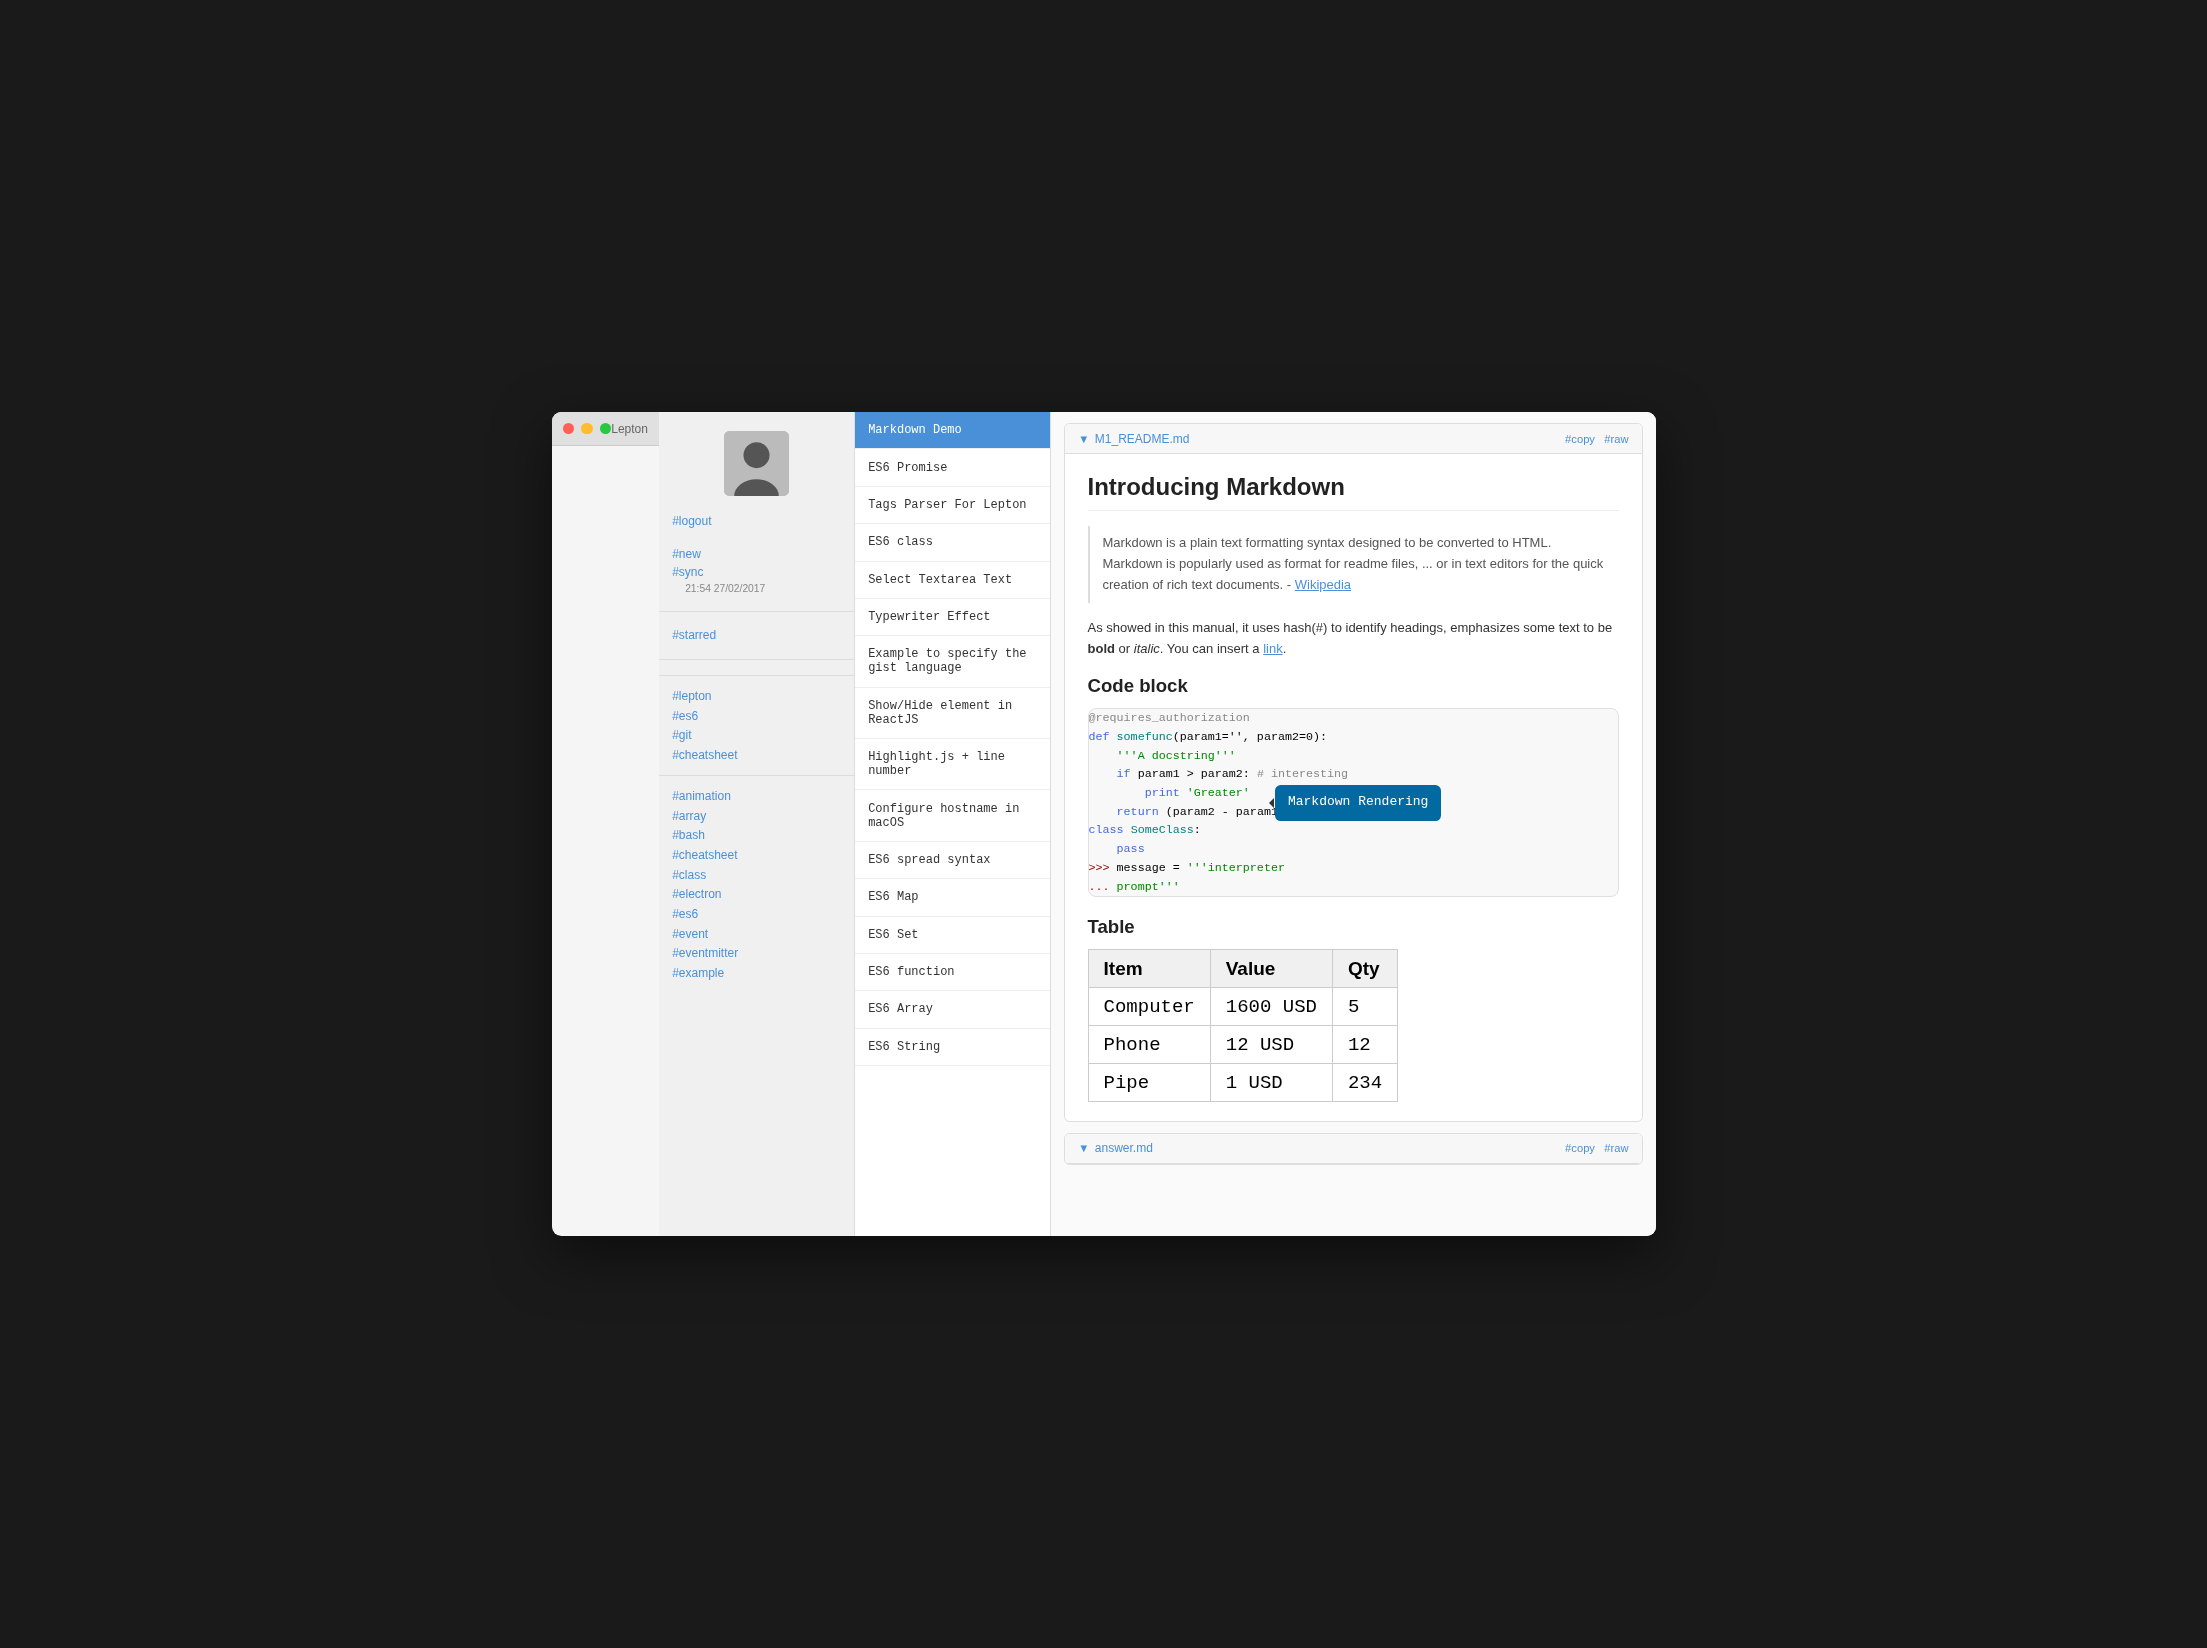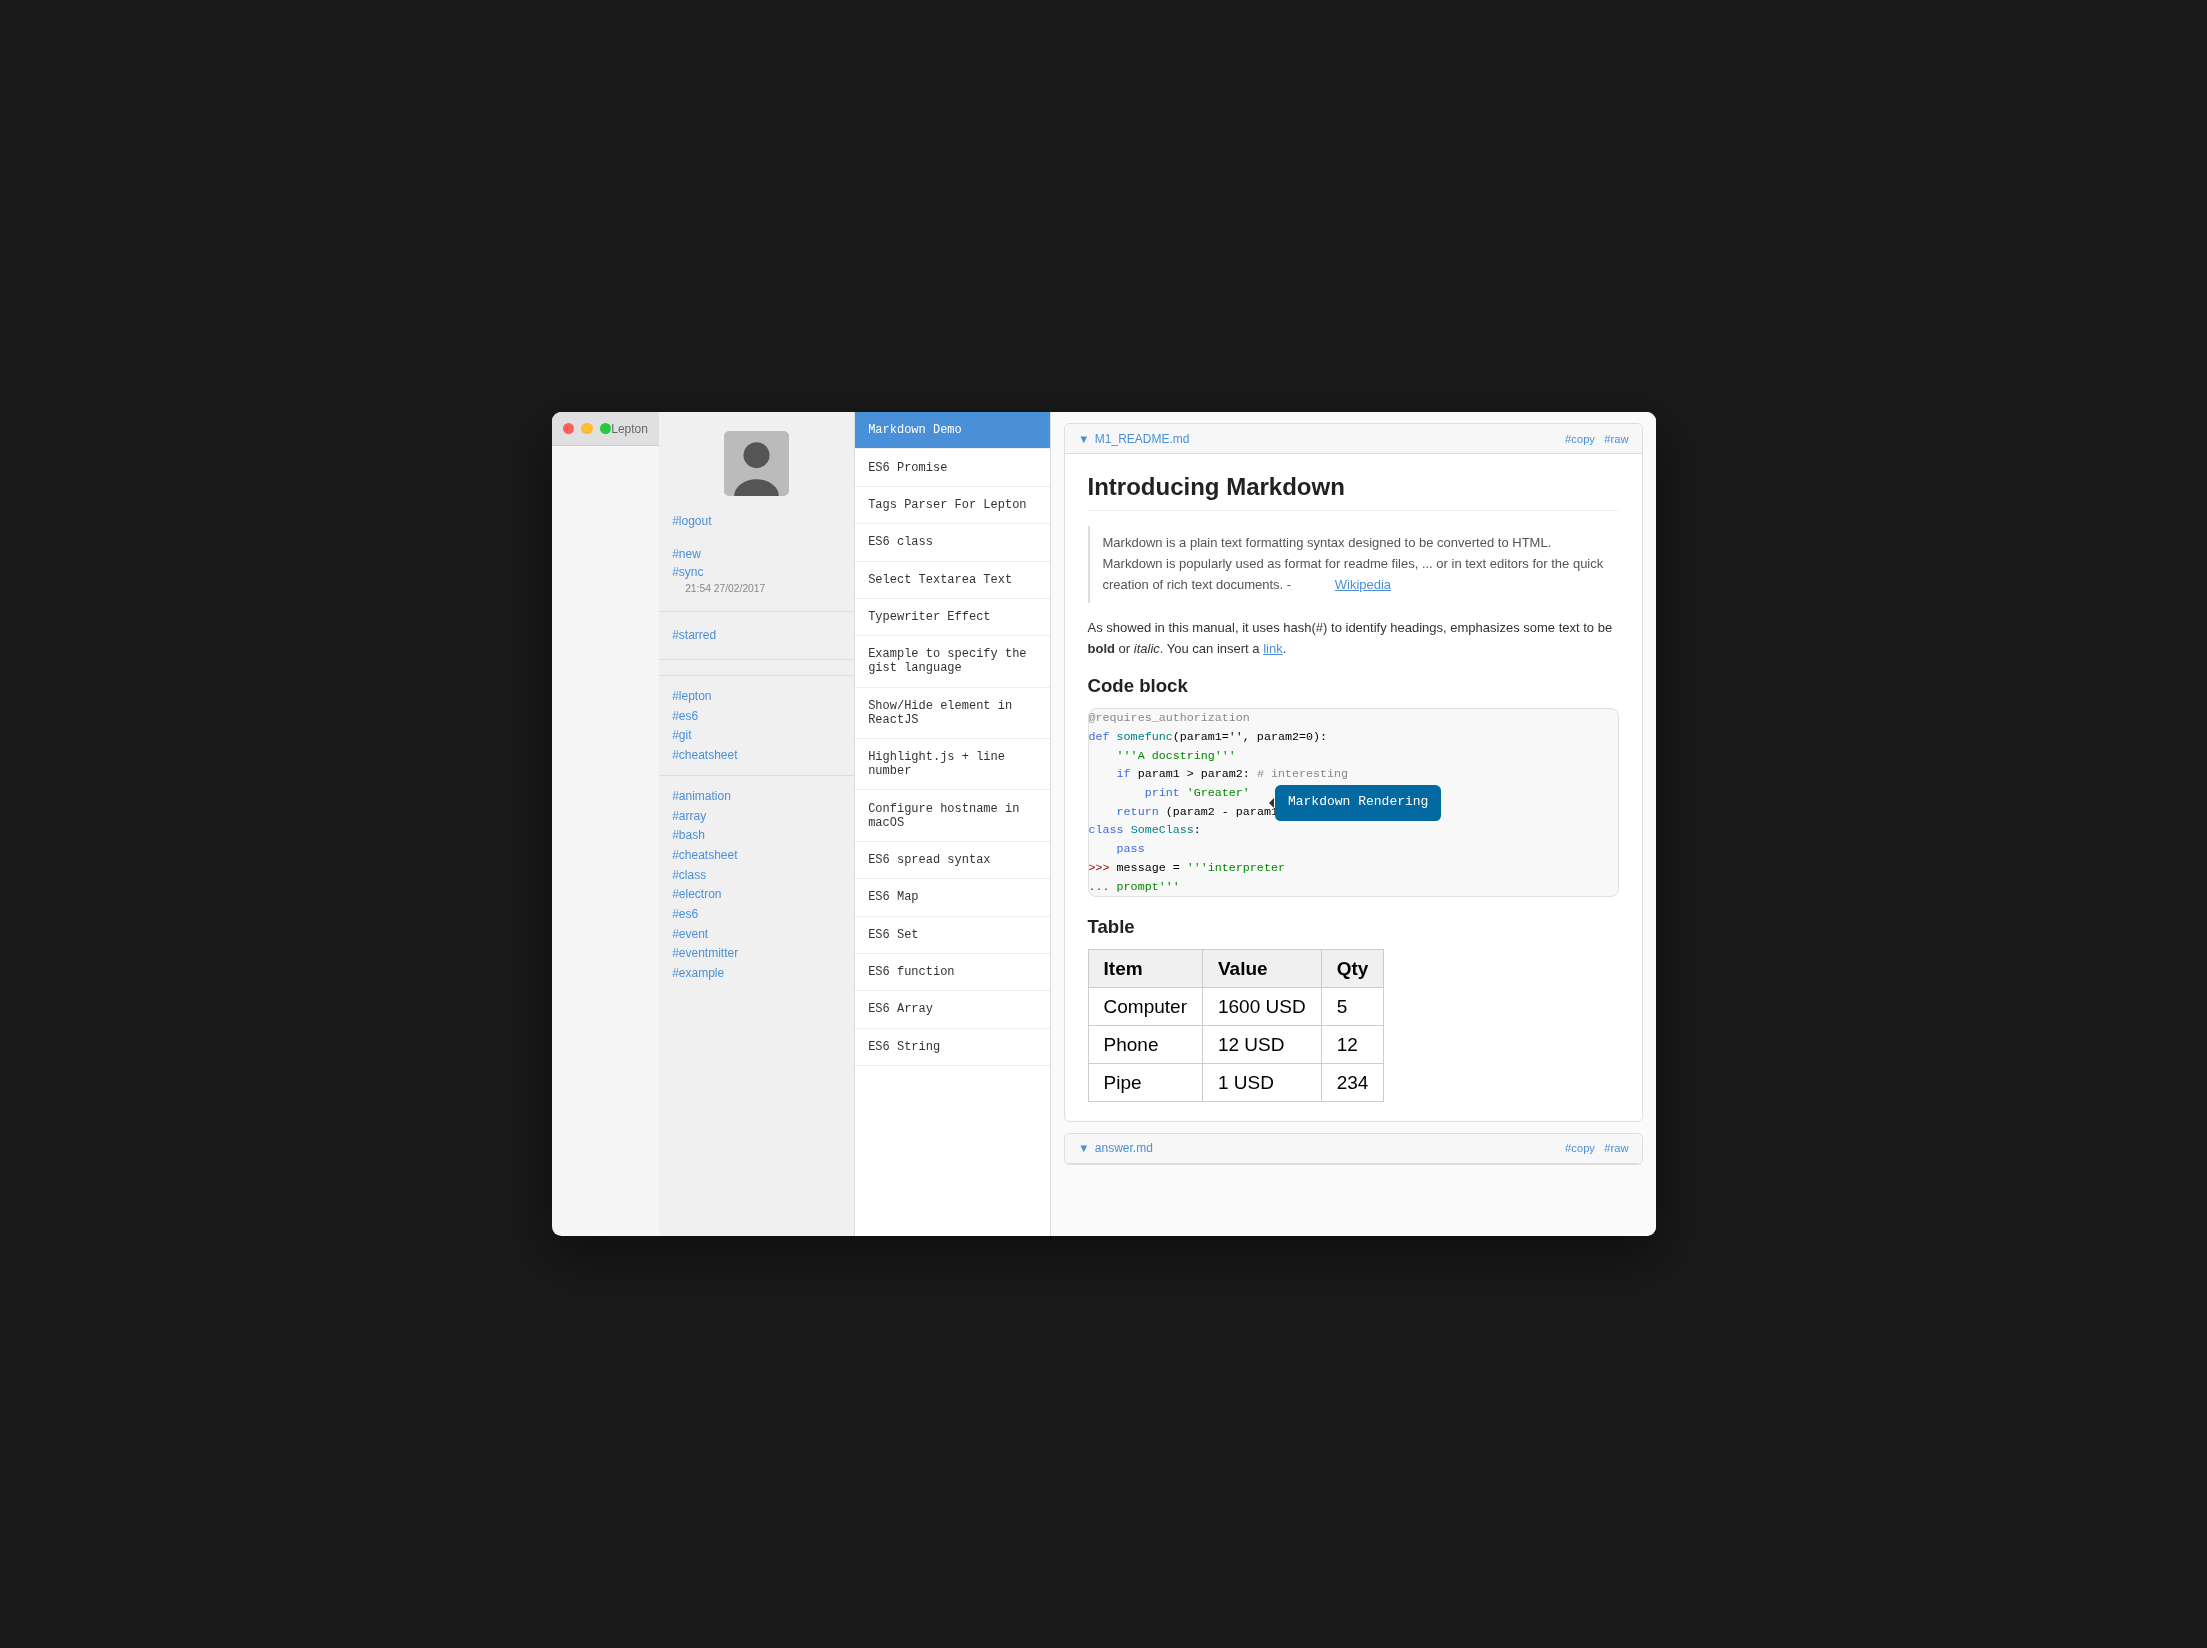--- a/index.html
+++ b/index.html
@@ -187,21 +187,21 @@
       margin: 9.3px 0 15px;
     }
     .md-blockquote {
       border-left: 2.8px solid #ddd;
       padding: 7.5px 13px;
       color: #555;
       font-size: 13px;
       line-height: 1.6;
       margin-bottom: 15px;
     }
-    .md-blockquote a { color: #4a90d9; margin-left: 40px; }
+    .md-blockquote a { color: #4a90d9; }
     .md-p {
       font-size: 13px;
       color: #333;
       line-height: 1.6;
       margin-bottom: 15px;
     }
     .md-p a { color: #4a90d9; }
     .md-p strong { font-weight: bold; }
     .md-p em { font-style: italic; }
     .md-h2 {
@@ -268,20 +268,21 @@
     .md-table th {
       background: #f0f0f0;
       font-weight: bold;
       padding: 7.5px 15px;
       border: 0.9px solid #ccc;
       text-align: left;
     }
     .md-table td {
       padding: 7.5px 15px;
       border: 0.9px solid #ccc;
+      font-family: Liberation Mono, monospace;
     }
     .answer-section {
       margin: 0 13px 11.2px;
       background: #fff;
       border: 0.9px solid #ddd;
       border-radius: 5.6px;
       overflow: hidden;
     }
     .answer-header {
       display: flex;

